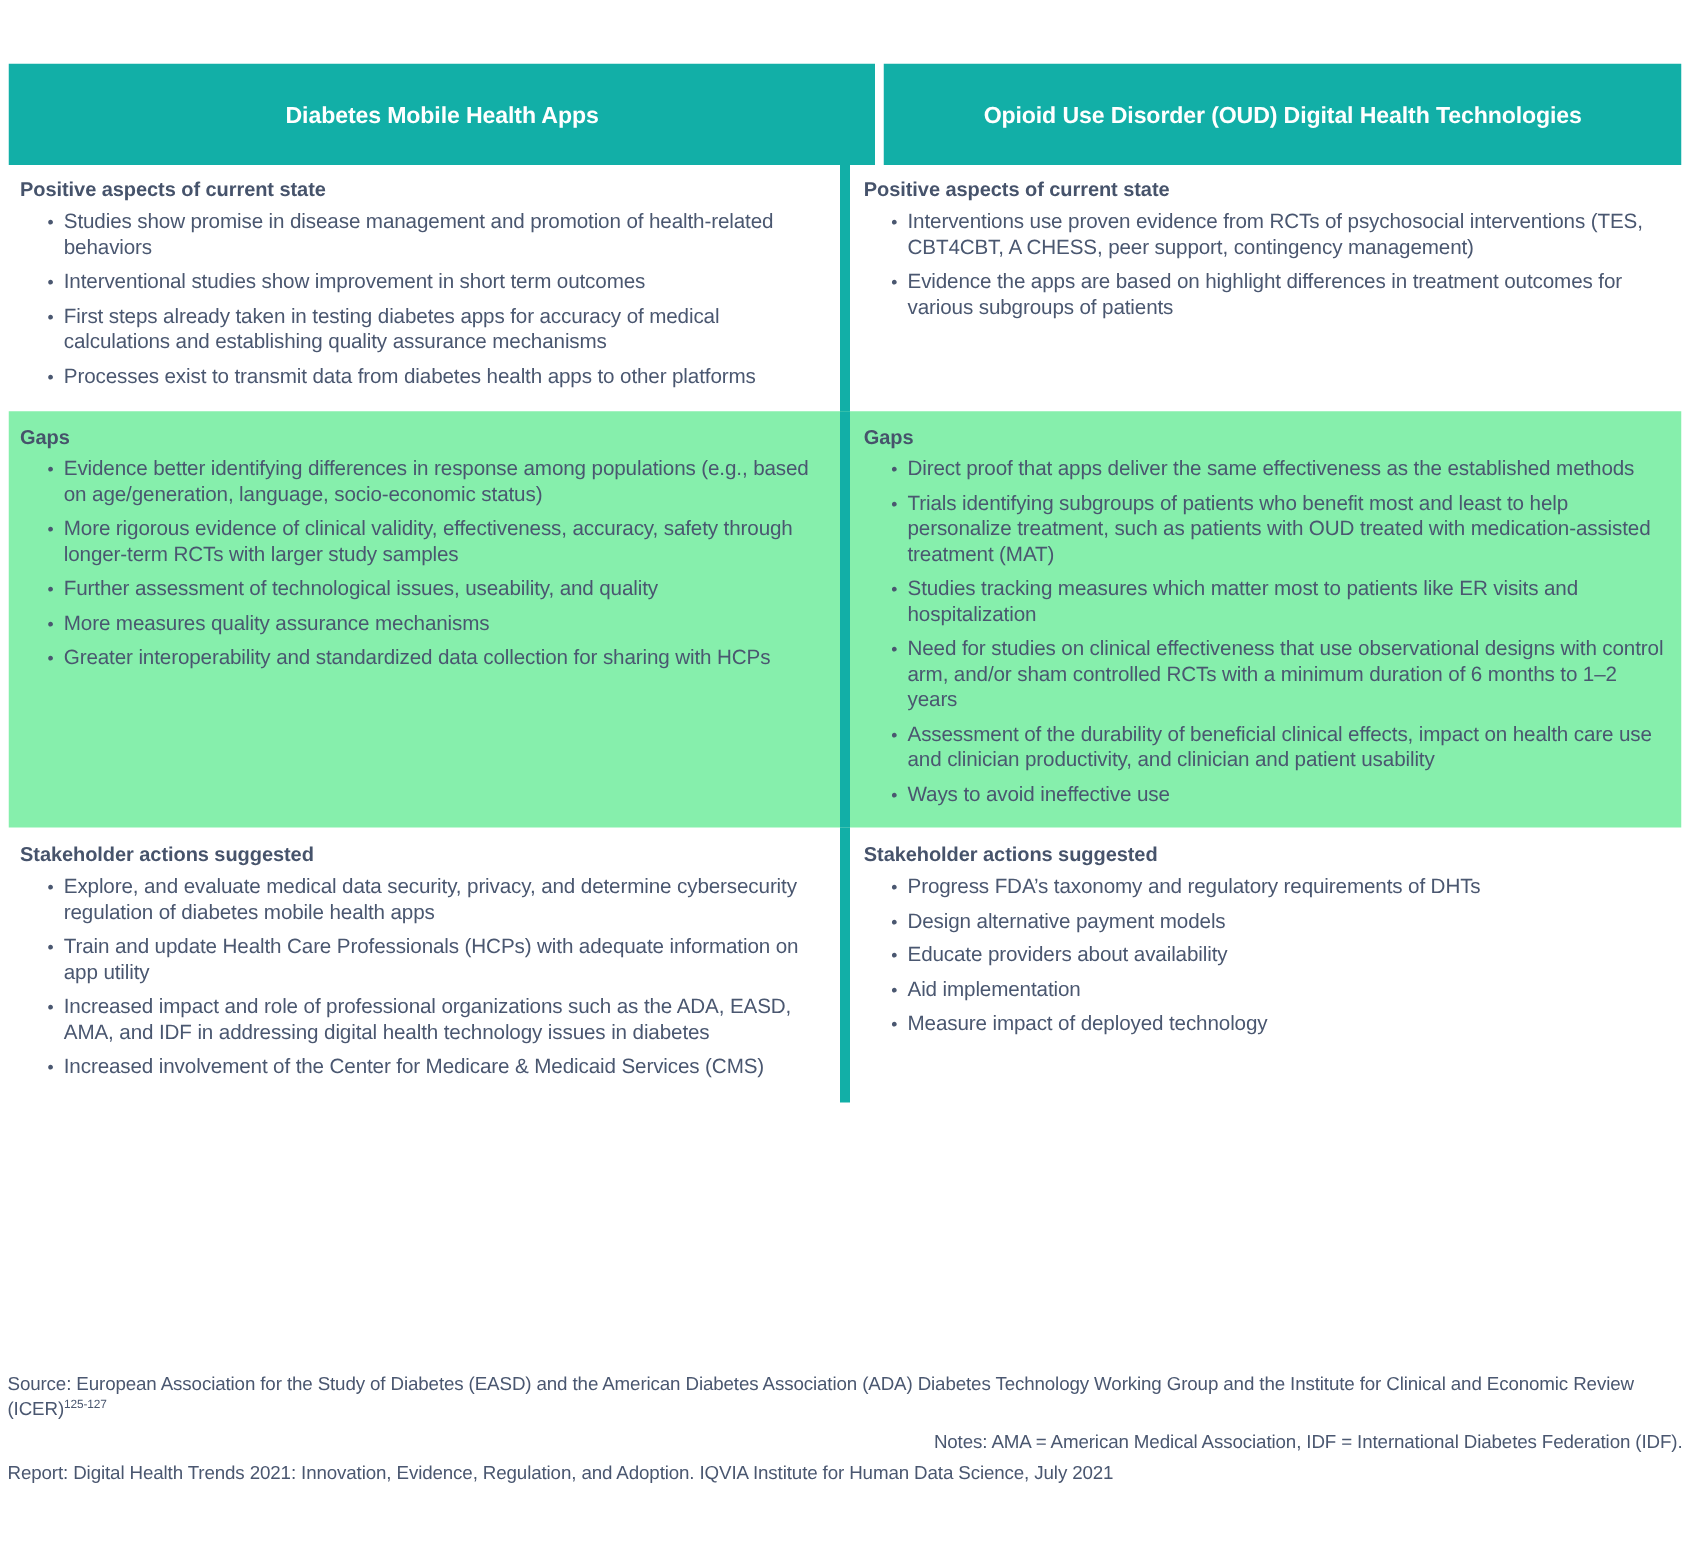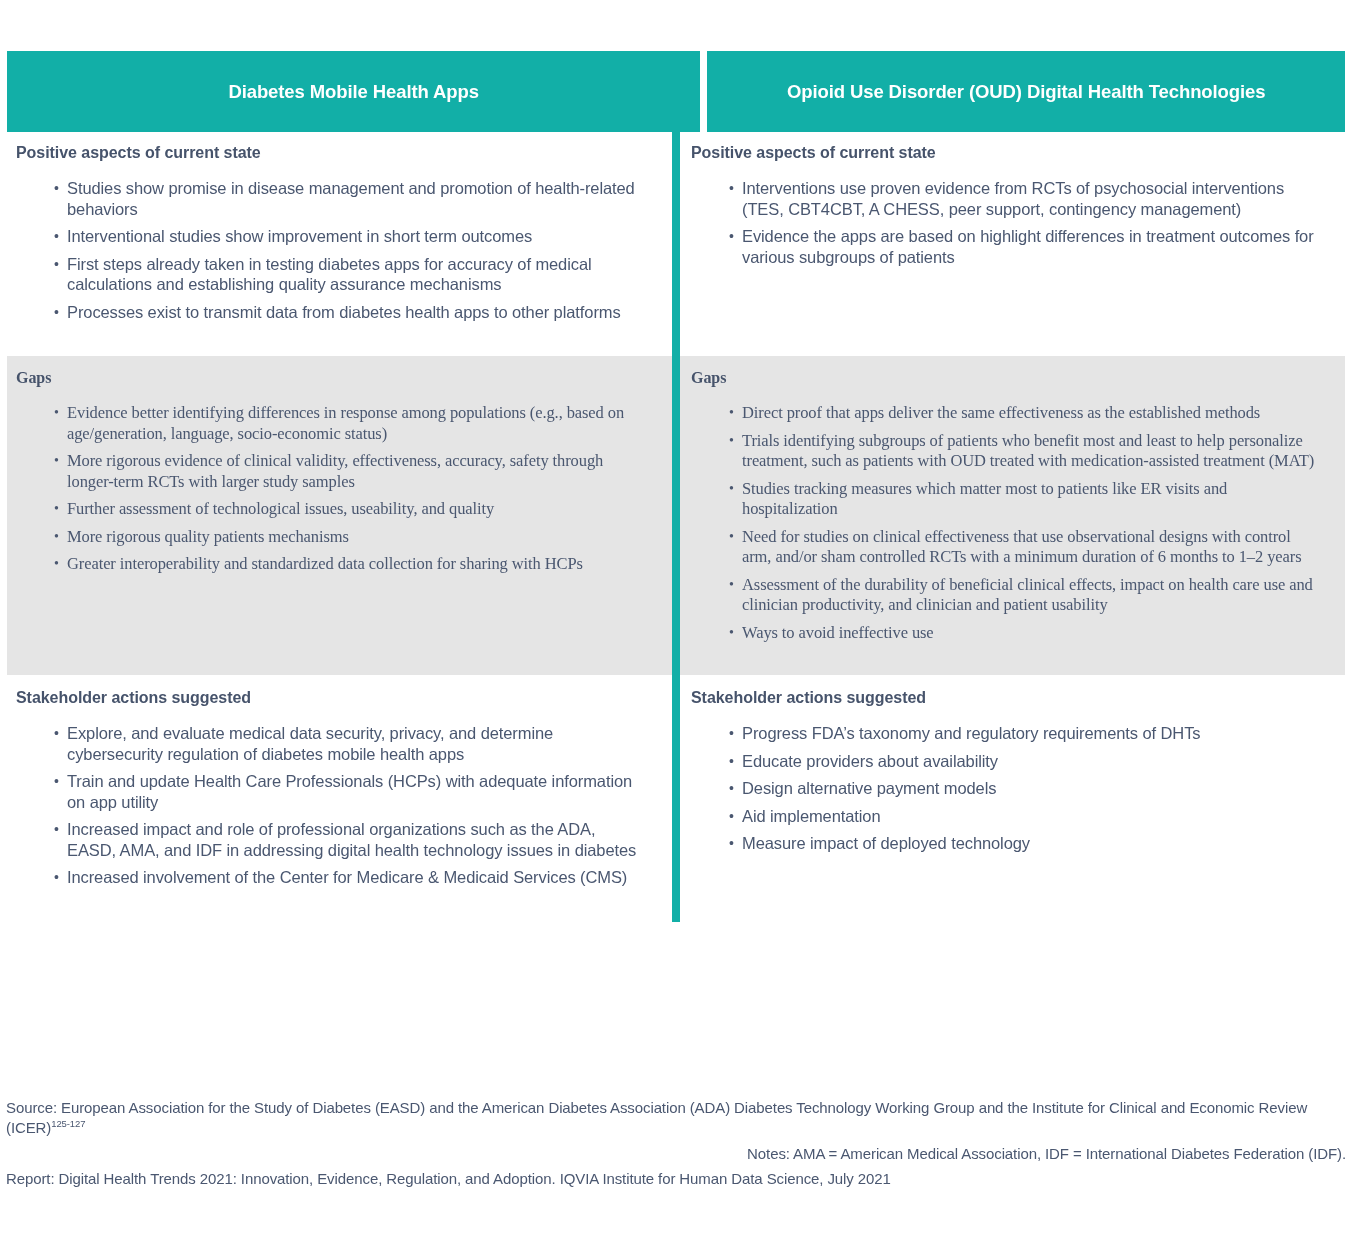--- a/index.html
+++ b/index.html
@@ -63,21 +63,21 @@
   .th-right { width: 732px; }
 
   
   .tbody {
     position: relative;
   }
   .row {
     display: flex;
     position: relative;
   }
-  .row.shaded { background: #e5e5e5; font-family: Liberation Serif, serif; }
+  .row.shaded { background: #86efac; }
 
   .cell {
     box-sizing: border-box;
     width: 665px;
   }
   .cell-left  { padding: 12px 12px 12px 9px; }
   .cell-right { padding: 12px 14px 12px 11px; }
   .divider-col {
     width: 8px;
     flex: 0 0 8px;
@@ -92,21 +92,21 @@
   .section-heading {
     font-size: 16px;
     font-weight: bold;
     color: #46536b;
     margin: 0 0 3px 0;
     letter-spacing: -0.05px;
   }
 
   ul.bullets {
     list-style: none;
-    margin: 16px;
+    margin: 0;
     padding: 0 0 0 22px;
   }
   ul.bullets li {
     position: relative;
     font-size: 16.5px;
     line-height: 20.5px;
     color: #4a5770;
     padding-left: 13px;
     margin-top: 7px;
     letter-spacing: -0.1px;
@@ -178,21 +178,21 @@
         </div>
       </div>
 
       <div class="row row-gaps shaded">
         <div class="cell cell-left">
           <div class="section-heading">Gaps</div>
           <ul class="bullets">
             <li>Evidence better identifying differences in response among populations (e.g., based on age/generation, language, socio-economic status)</li>
             <li>More rigorous evidence of clinical validity, effectiveness, accuracy, safety through longer-term RCTs with larger study samples</li>
             <li>Further assessment of technological issues, useability, and quality</li>
-            <li>More rigorous quality patients mechanisms</li>
+            <li>More measures quality assurance mechanisms</li>
             <li>Greater interoperability and standardized data collection for sharing with HCPs</li>
           </ul>
         </div>
         <div class="divider-col"></div>
         <div class="cell cell-right">
           <div class="section-heading">Gaps</div>
           <ul class="bullets">
             <li>Direct proof that apps deliver the same effectiveness as the established methods</li>
             <li>Trials identifying subgroups of patients who benefit most and least to help personalize treatment, such as patients with OUD treated with medication-assisted treatment (MAT)</li>
             <li>Studies tracking measures which matter most to patients like ER visits and hospitalization</li>
@@ -211,22 +211,22 @@
             <li>Train and update Health Care Professionals (HCPs) with adequate information on app utility</li>
             <li>Increased impact and role of professional organizations such as the ADA, EASD, AMA, and IDF in addressing digital health technology issues in diabetes</li>
             <li>Increased involvement of the Center for Medicare &amp; Medicaid Services (CMS)</li>
           </ul>
         </div>
         <div class="divider-col"></div>
         <div class="cell cell-right">
           <div class="section-heading">Stakeholder actions suggested</div>
           <ul class="bullets">
             <li>Progress FDA’s taxonomy and regulatory requirements of DHTs</li>
+            <li>Design alternative payment models</li>
             <li>Educate providers about availability</li>
-            <li>Design alternative payment models</li>
             <li>Aid implementation</li>
             <li>Measure impact of deployed technology</li>
           </ul>
         </div>
       </div>
 
     </div>
   </div>
 
   <div class="footer">

